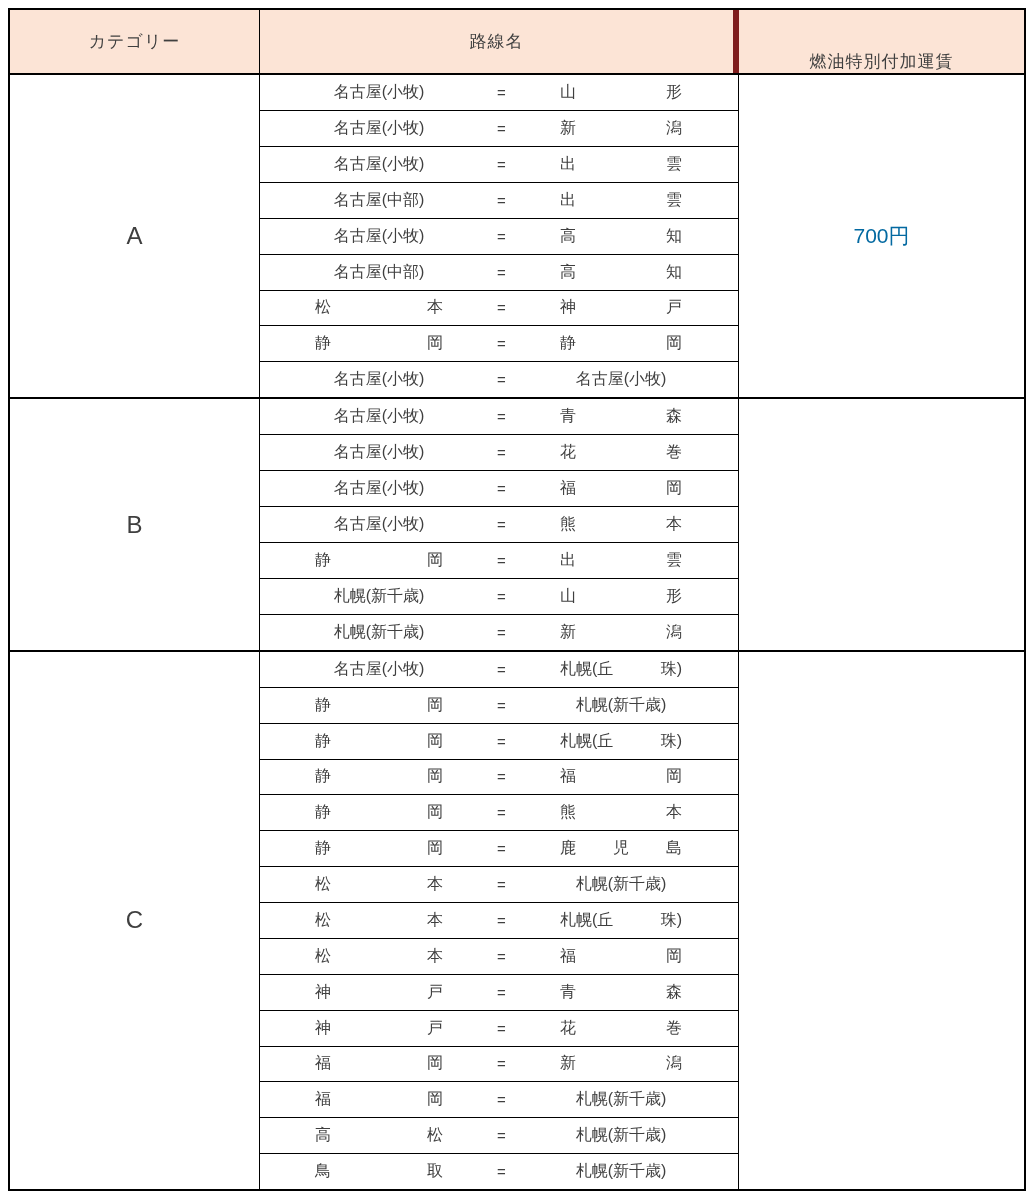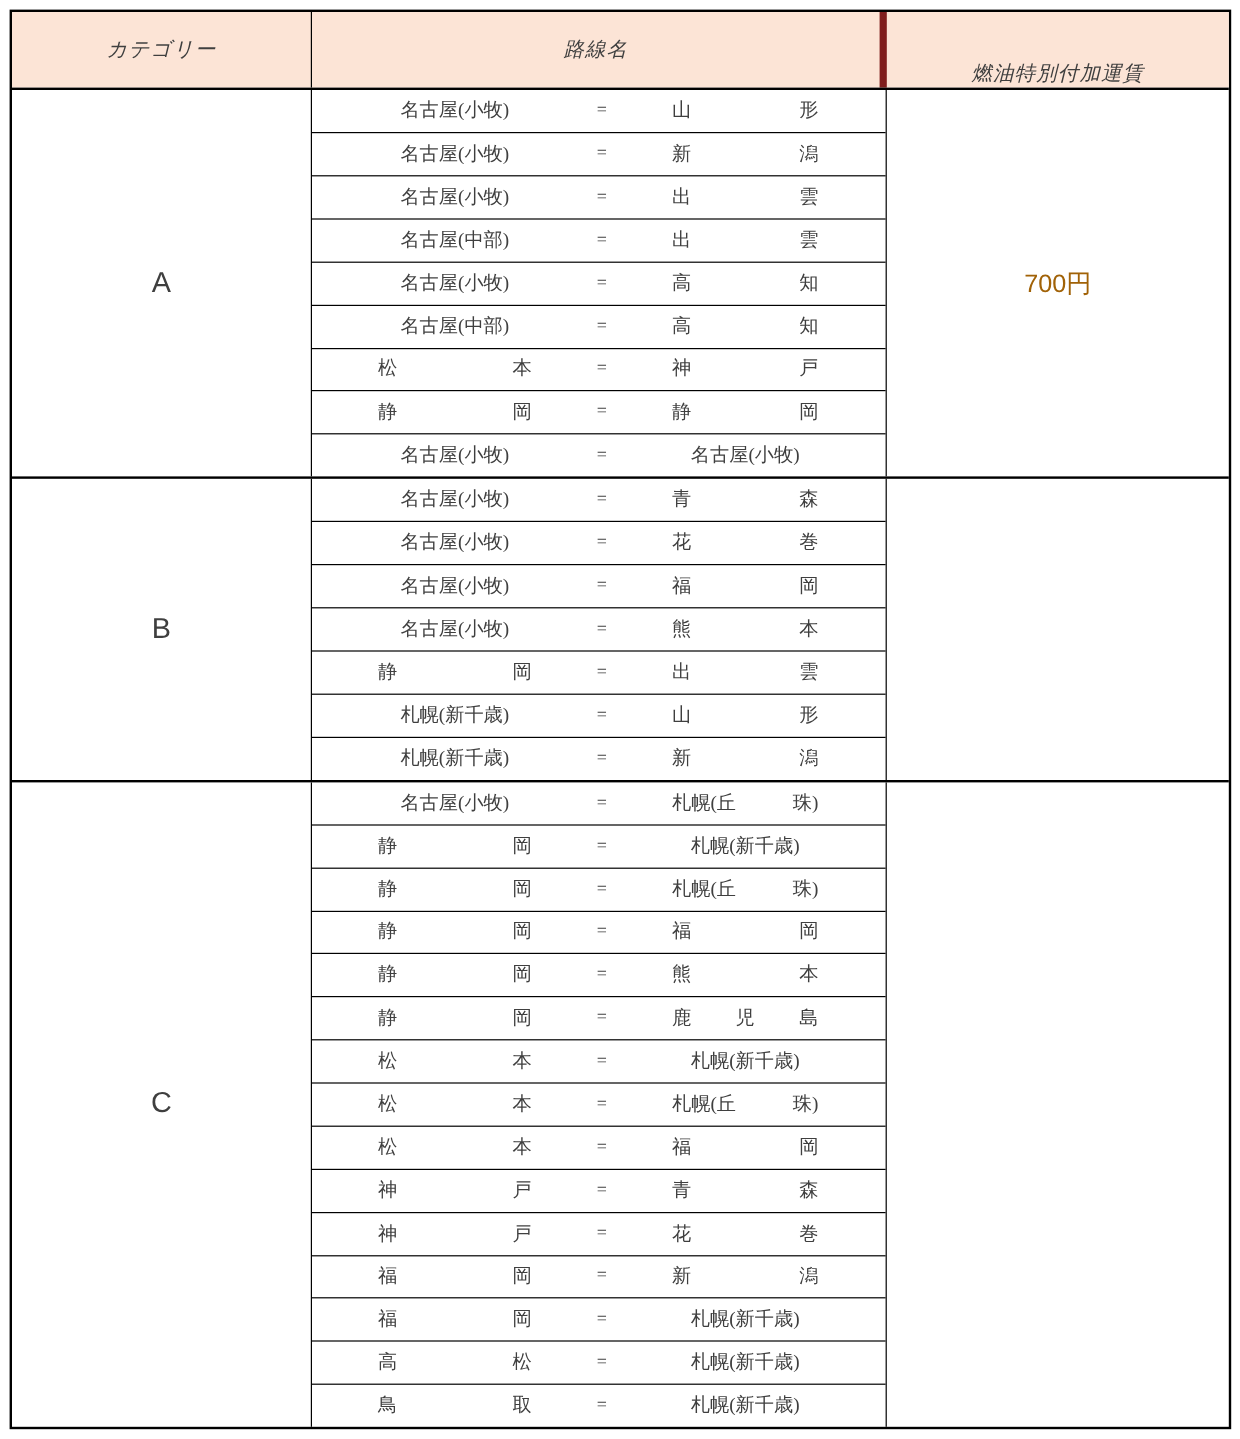--- a/index.html
+++ b/index.html
@@ -25,21 +25,20 @@
     border: 2px solid #000;
     display: flex;
     flex-direction: column;
     background: #ffffff;
   }
   
   .header-row {
     flex: 0 0 37px;
     display: flex;
     background: #fce4d6;
-    font-style: italic;
   }
   .hcell {
     box-sizing: border-box;
     display: flex;
     align-items: center;
     justify-content: center;
     font-size: 17px;
     letter-spacing: 1px;
     color: #3f3f3f;
   }
@@ -63,21 +62,20 @@
     font-size: 24px;
     color: #3f3f3f;
   }
   .routes {
     width: 479px;
     box-sizing: border-box;
     border-right: 1px solid #000;
     display: flex;
     flex-direction: column;
     min-height: 0;
-    font-family: Liberation Serif, serif;
   }
   .route-row {
     flex: 1 1 0;
     display: flex;
     align-items: center;
     border-bottom: 1px solid #000;
     box-sizing: border-box;
     font-size: 16px;
     color: #3f3f3f;
     min-height: 0;
@@ -92,21 +90,21 @@
   .city span:only-child { margin: 0 auto; }
   .dep { margin-left: 55px; width: 128px; }
   .eq  { flex: 1; text-align: center; font-size: 15px; }
   .arr { width: 122px; margin-right: 56px; }
   .price-cell {
     flex: 1;
     display: flex;
     align-items: center;
     justify-content: center;
     font-size: 21px;
-    color: #a16207;
+    color: #0369a1;
   }
 </style>
 </head>
 <body>
 
 <div class="surcharge-table">
   <div class="header-row">
     <div class="hcell col-cat">カテゴリー</div>
     <div class="hcell col-route">路線名</div>
     <div class="hcell col-price">燃油特別付加運賃</div>

